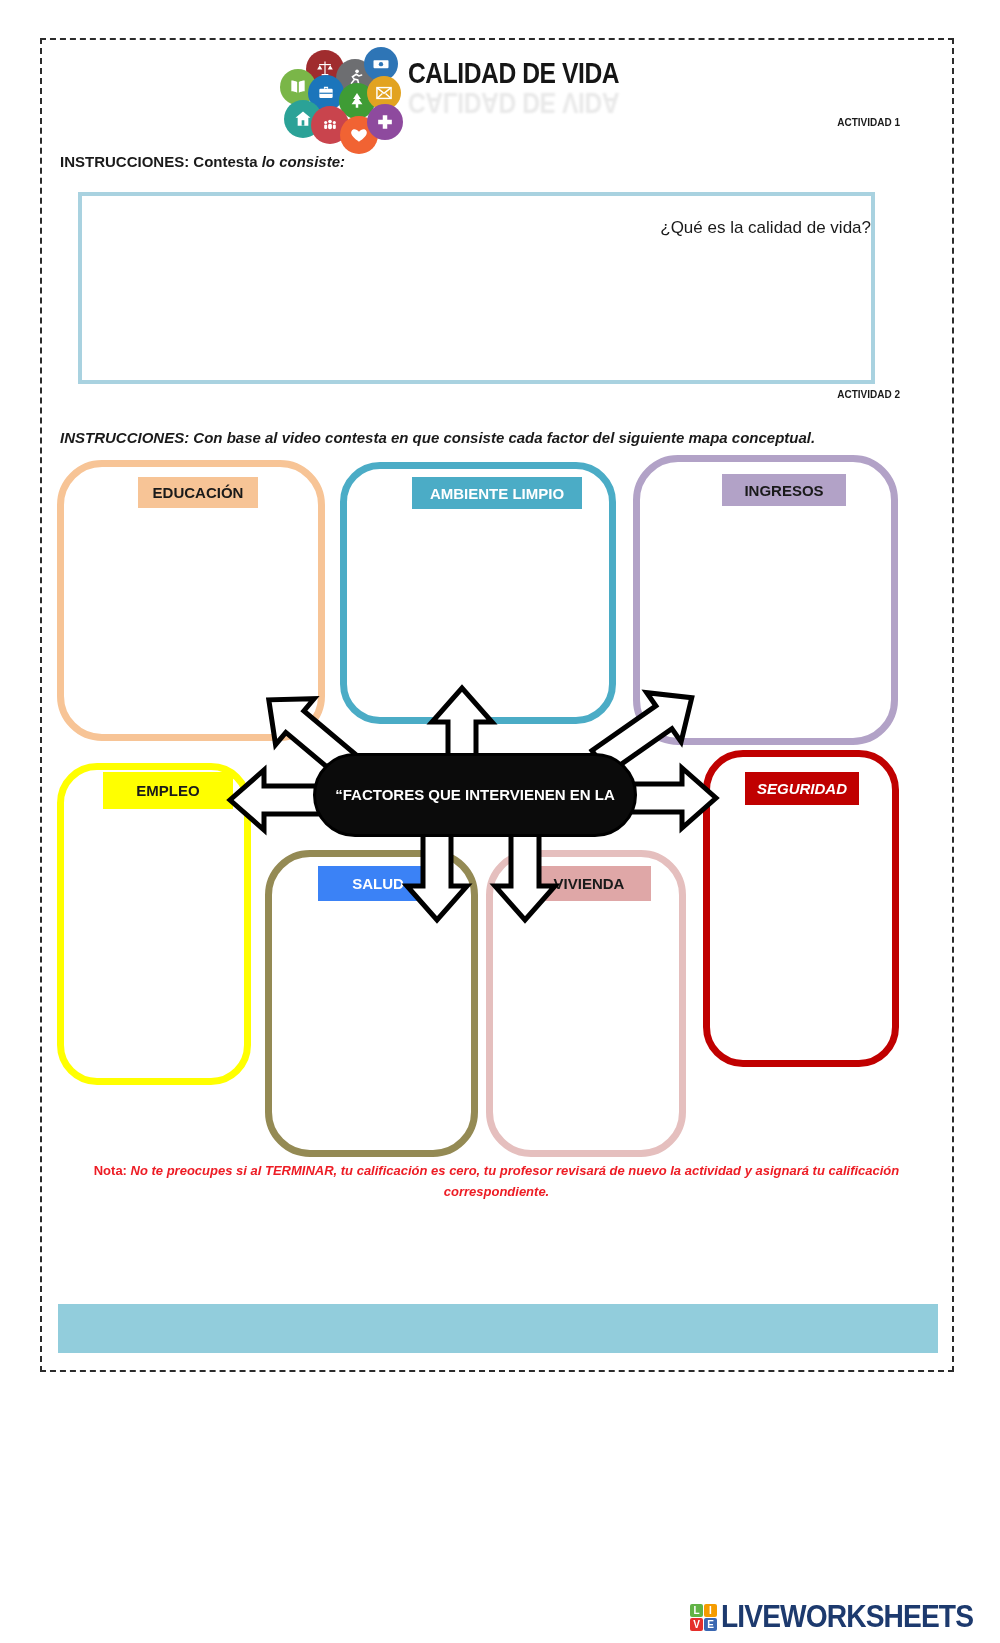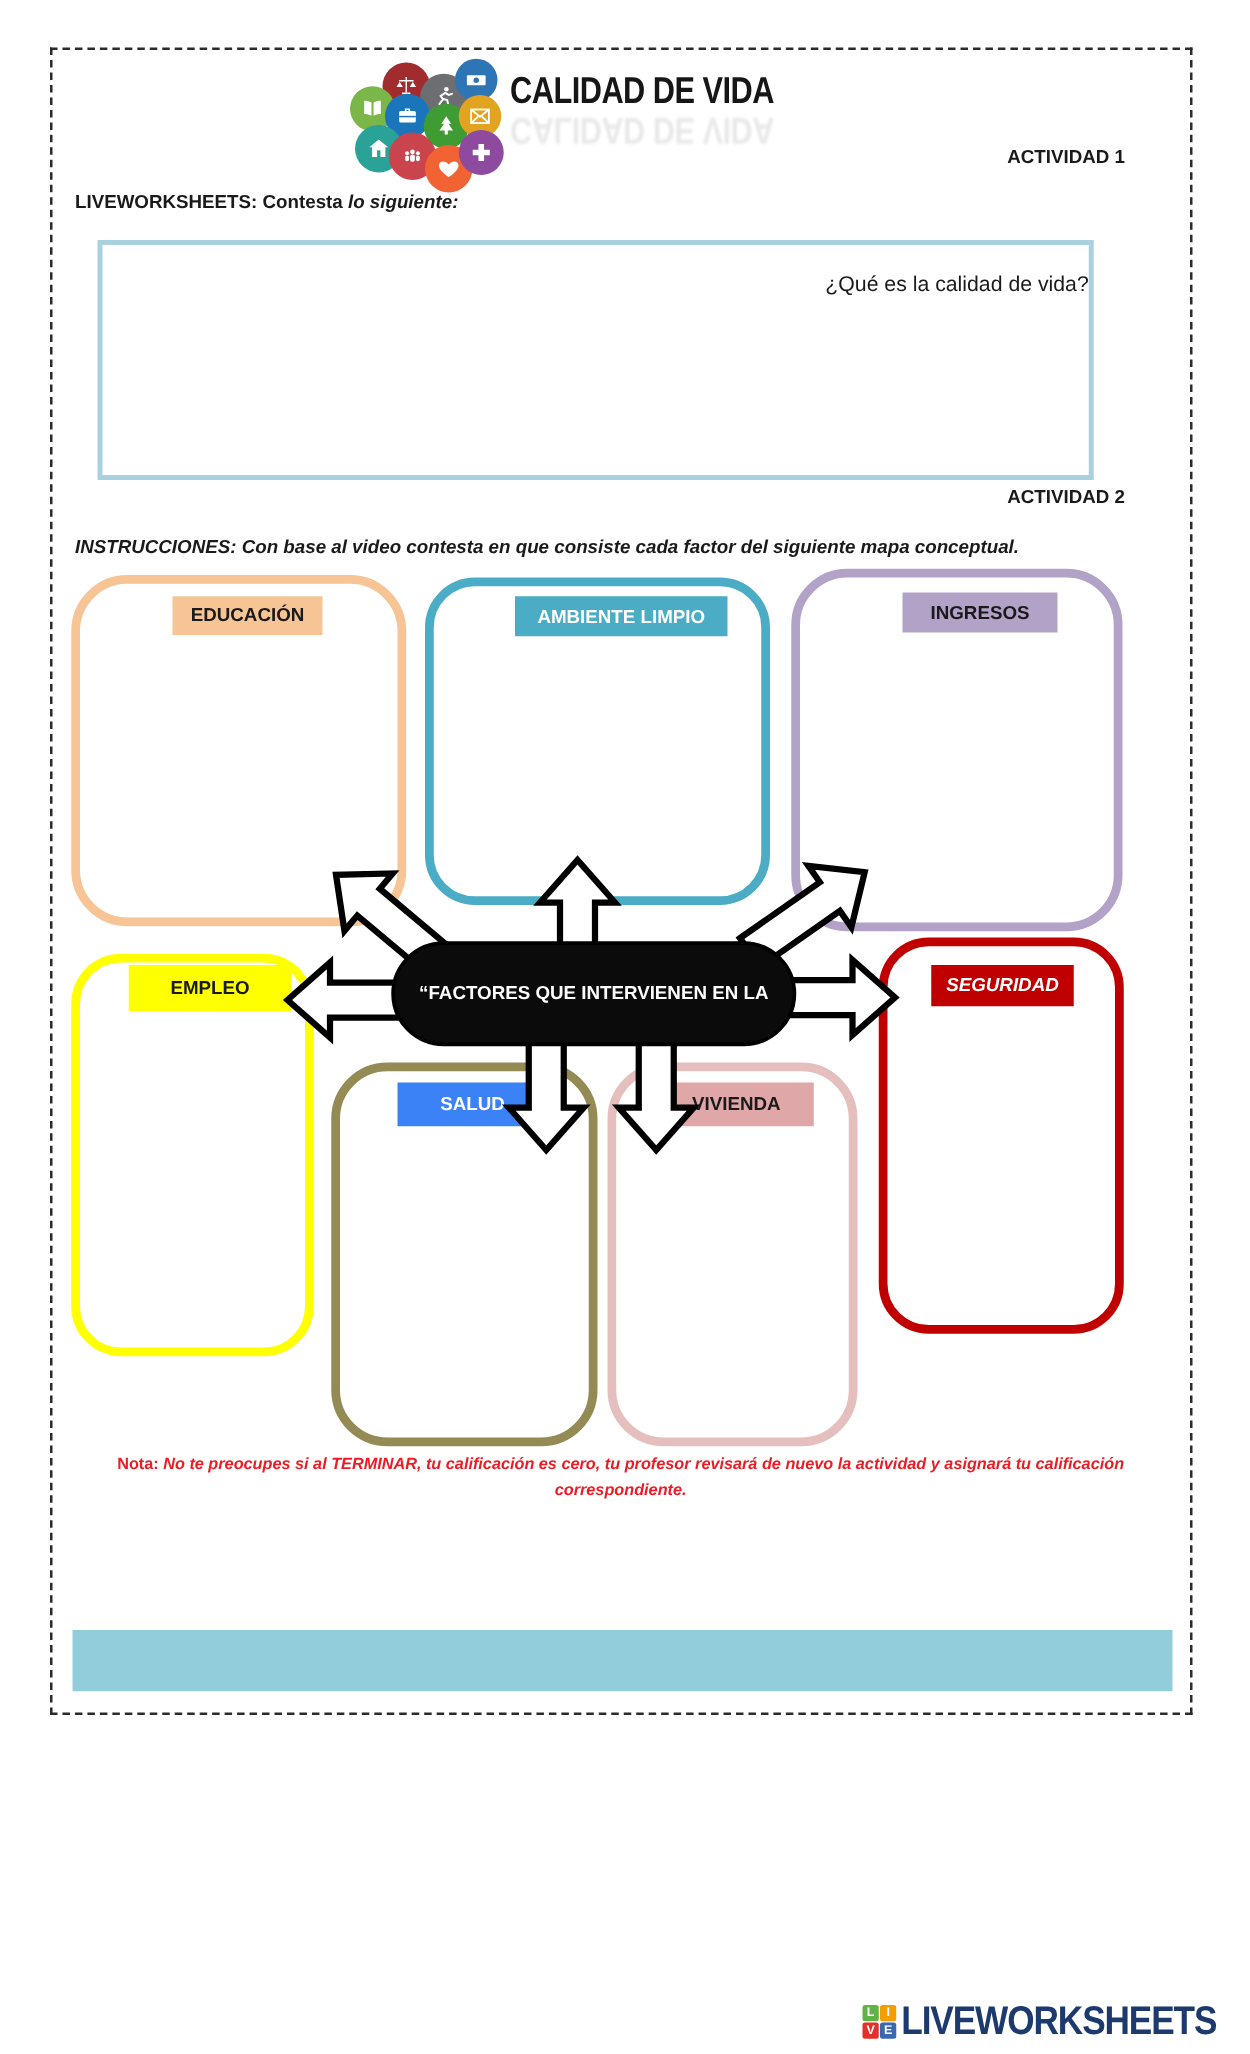--- a/index.html
+++ b/index.html
@@ -28,21 +28,21 @@
   .c-people{left:39px;top:61px;background:#C9444D;width:38px;height:38px;}
   .c-heart{left:68px;top:71px;background:#F16333;width:38px;height:38px;}
   .c-cross{left:95px;top:59px;background:#8E4A9E;width:36px;height:36px;}
 
   .main-title{left:408px;top:56px;font-size:30px;font-weight:bold;letter-spacing:-.5px;
     transform:scaleX(.82);transform-origin:left top;white-space:nowrap;color:#161616;}
   .title-reflection{left:408px;top:120px;font-size:30px;font-weight:bold;letter-spacing:-.5px;
     transform:scaleX(.82) scaleY(-1);transform-origin:left top;white-space:nowrap;
     color:#777;opacity:.16;filter:blur(1.2px);}
 
-  .activity-tag{font-size:15px;font-weight:bold;white-space:nowrap;margin-left:26px;}
+  .activity-tag{font-size:10px;font-weight:bold;white-space:nowrap;margin-left:26px;}
   .activity-1{right:100px;top:117px;}
   .activity-2{right:100px;top:389px;}
 
   .instr{font-size:15px;font-weight:bold;white-space:nowrap;}
   .instr-1{left:60px;top:153px;}
   .instr-2{left:60px;top:429px;font-style:italic;}
   .it{font-style:italic;}
 
   .question-box{left:78px;top:192px;width:789px;height:184px;border:4px solid #A9D2E0;background:#fff;}
   .question-title{width:100%;text-align:right;margin-top:22px;font-size:17px;font-weight:normal;}
@@ -167,21 +167,21 @@
     <svg viewBox="0 0 24 24" fill="#fff">
         <path d="M9.3 3.8h5.4v5.5h5.5v5.4h-5.5v5.5H9.3v-5.5H3.8V9.3h5.5z"></path>
       </svg>
   </span>
 </div>
 
 <div class="abs main-title">CALIDAD DE VIDA</div>
 <div class="abs title-reflection">CALIDAD DE VIDA</div>
 
 <div class="abs activity-tag activity-1">ACTIVIDAD 1</div>
-<div class="abs instr instr-1"><span>LIVEWORKSHEETS: Contesta </span><span class="it">lo siguiente:</span></div>
+<div class="abs instr instr-1"><span>INSTRUCCIONES: Contesta </span><span class="it">lo consiste:</span></div>
 
 <div class="abs question-box">
   <div class="question-title">¿Qué es la calidad de vida?</div>
 </div>
 
 <div class="abs activity-tag activity-2">ACTIVIDAD 2</div>
 <div class="abs instr instr-2">INSTRUCCIONES: Con base al video contesta en que consiste cada factor del siguiente mapa conceptual.</div>
 
 <div class="fbox box-educacion"></div>
 <div class="fbox box-ambiente"></div>

